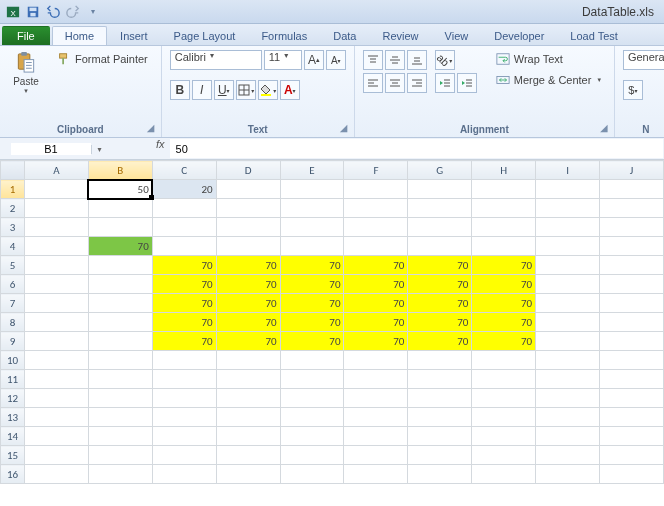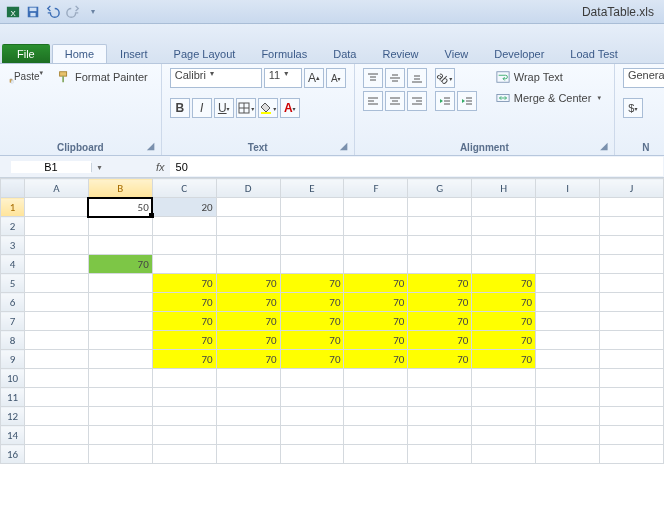--- a/index.html
+++ b/index.html
@@ -6,34 +6,34 @@
 body { background: #fff; width: 664px; height: 506px; overflow: hidden; font-size: 11px; color: #444; }
 
 
 .titlebar { height: 24px; background: linear-gradient(#dbe6f4,#c9d9ee); display: flex; align-items: center; padding: 0 4px; border-bottom: 1px solid #a9bdd6; }
 .titlebar .qat { display: flex; gap: 2px; align-items: center; }
 .titlebar .qat .qicon { width: 18px; height: 18px; display: flex; align-items: center; justify-content: center; border-radius: 2px; }
 .titlebar .qat .qicon svg { width: 14px; height: 14px; }
 .titlebar .filename { margin-left: auto; padding-right: 6px; font-size: 12px; color: #3b3b3b; }
 
 
-.tabs { height: 40px; background: linear-gradient(#e6eef9,#d6e2f1); display: flex; align-items: flex-end; padding-left: 2px; border-bottom: 1px solid #b7c7dd; }
+.tabs { height: 22px; background: linear-gradient(#e6eef9,#d6e2f1); display: flex; align-items: flex-end; padding-left: 2px; border-bottom: 1px solid #b7c7dd; }
 .tab { padding: 3px 12px 3px; font-size: 11px; color: #3b5a88; cursor: pointer; border: 1px solid transparent; border-bottom: none; }
 .tab.file { background: linear-gradient(#2a8f2f,#1d6e22); color: #fff; border-radius: 2px 2px 0 0; margin-right: 2px; padding: 3px 14px; }
 .tab.active { background: #f5f9ff; border-color: #b7c7dd; border-radius: 2px 2px 0 0; color: #3b5a88; }
 
 
 .ribbon { height: 92px; background: linear-gradient(#f6faff,#e8f0fa); border-bottom: 1px solid #b7c7dd; display: flex; }
 .group { border-right: 1px solid #cdd9ea; padding: 4px 8px 2px 8px; display: flex; flex-direction: column; position: relative; }
 .group-body { flex: 1; display: flex; gap: 6px; }
 .group-label { text-align: center; font-size: 10px; color: #5a6f8c; padding-top: 2px; position: relative; font-weight: bold; }
 .group-label .launcher { position: absolute; right: -4px; bottom: 0; width: 12px; height: 12px; color: #7a90ad; font-size: 9px; }
 
 .paste-col { display: flex; flex-direction: column; align-items: center; gap: 0; }
-.big-btn { width: 36px; height: 46px; display: flex; align-items: flex-start; justify-content: center; border: 1px solid transparent; border-radius: 3px; }
+.big-btn { width: 36px; height: 46px; display: flex; flex-direction: column; align-items: center; justify-content: center; border: 1px solid transparent; border-radius: 3px; }
 .big-btn svg { width: 24px; height: 24px; }
 .big-btn .lbl { font-size: 10px; margin-top: 2px; }
 .clip-side { display: flex; flex-direction: column; gap: 2px; margin-left: 2px; }
 .mini-btn { display: flex; align-items: center; gap: 4px; padding: 1px 4px; border: 1px solid transparent; border-radius: 2px; font-size: 11px; white-space: nowrap; }
 .mini-btn svg { width: 14px; height: 14px; }
 
 .font-top { display: flex; gap: 2px; align-items: center; }
 .combo { height: 20px; border: 1px solid #a9bdd6; background: #fff; display: flex; align-items: flex-start; padding: 0 2px 0 4px; font-size: 11px; }
 .combo .dd { margin-left: 4px; color: #555; font-size: 8px; }
 .sq { width: 20px; height: 20px; border: 1px solid #a9bdd6; background: #f7fbff; display: flex; align-items: center; justify-content: center; font-size: 11px; }
@@ -42,21 +42,21 @@
 
 .align-grid { display: flex; flex-direction: column; gap: 3px; }
 .align-row { display: flex; gap: 2px; }
 .wrap-col { display: flex; flex-direction: column; gap: 3px; margin-left: 8px; }
 
 
 .fbar { height: 22px; border-bottom: 1px solid #c8d2dd; display: flex; align-items: stretch; background: #eef3fa; }
 .namebox { width: 130px; border-right: 1px solid #c8d2dd; display: flex; align-items: center; background: #fff; margin: 11px; }
 .namebox input { border: none; outline: none; width: 80px; padding: 0 6px; text-align: center; font-size: 11px; }
 .namebox .dd { border-left: 1px solid #c8d2dd; width: 16px; text-align: center; color: #666; font-size: 8px; }
-.fx-btns { display: flex; align-items: center; padding: 0 4px; gap: 6px; color: #888; font-style: italic; }
+.fx-btns { display: flex; align-items: flex-start; padding: 0 4px; gap: 6px; color: #888; font-style: italic; }
 .fx { font-style: italic; color: #555; }
 .fval { flex: 1; background: #fff; margin: 1px; border: none; outline: none; padding: 0 6px; font-size: 11px; }
 
 
 .sheet { position: relative; }
 .grid { border-collapse: collapse; table-layout: fixed; }
 .grid th, .grid td { border: 1px solid #d4d9de; height: 19px; font-size: 11px; font-family: Calibri, sans-serif; }
 .grid th { background: linear-gradient(#f5f8fb,#e5ecf3); color: #3f556e; font-weight: normal; text-align: center; }
 .grid th.corner { width: 24px; background: linear-gradient(#eef3f9,#dde5ee); }
 .grid th.col { width: 64px; }
@@ -479,21 +479,47 @@
           <td></td>
           <td></td>
           <td></td>
           <td></td>
           <td></td>
           <td></td>
           <td></td>
           <td></td>
         </tr>
   <tr>
+          <th class="row">13</th>
+          <td></td>
+          <td></td>
+          <td></td>
+          <td></td>
+          <td></td>
+          <td></td>
+          <td></td>
+          <td></td>
+          <td></td>
+          <td></td>
+        </tr>
+  <tr>
           <th class="row">14</th>
+          <td></td>
+          <td></td>
+          <td></td>
+          <td></td>
+          <td></td>
+          <td></td>
+          <td></td>
+          <td></td>
+          <td></td>
+          <td></td>
+        </tr>
+  <tr>
+          <th class="row">15</th>
           <td></td>
           <td></td>
           <td></td>
           <td></td>
           <td></td>
           <td></td>
           <td></td>
           <td></td>
           <td></td>
           <td></td>

